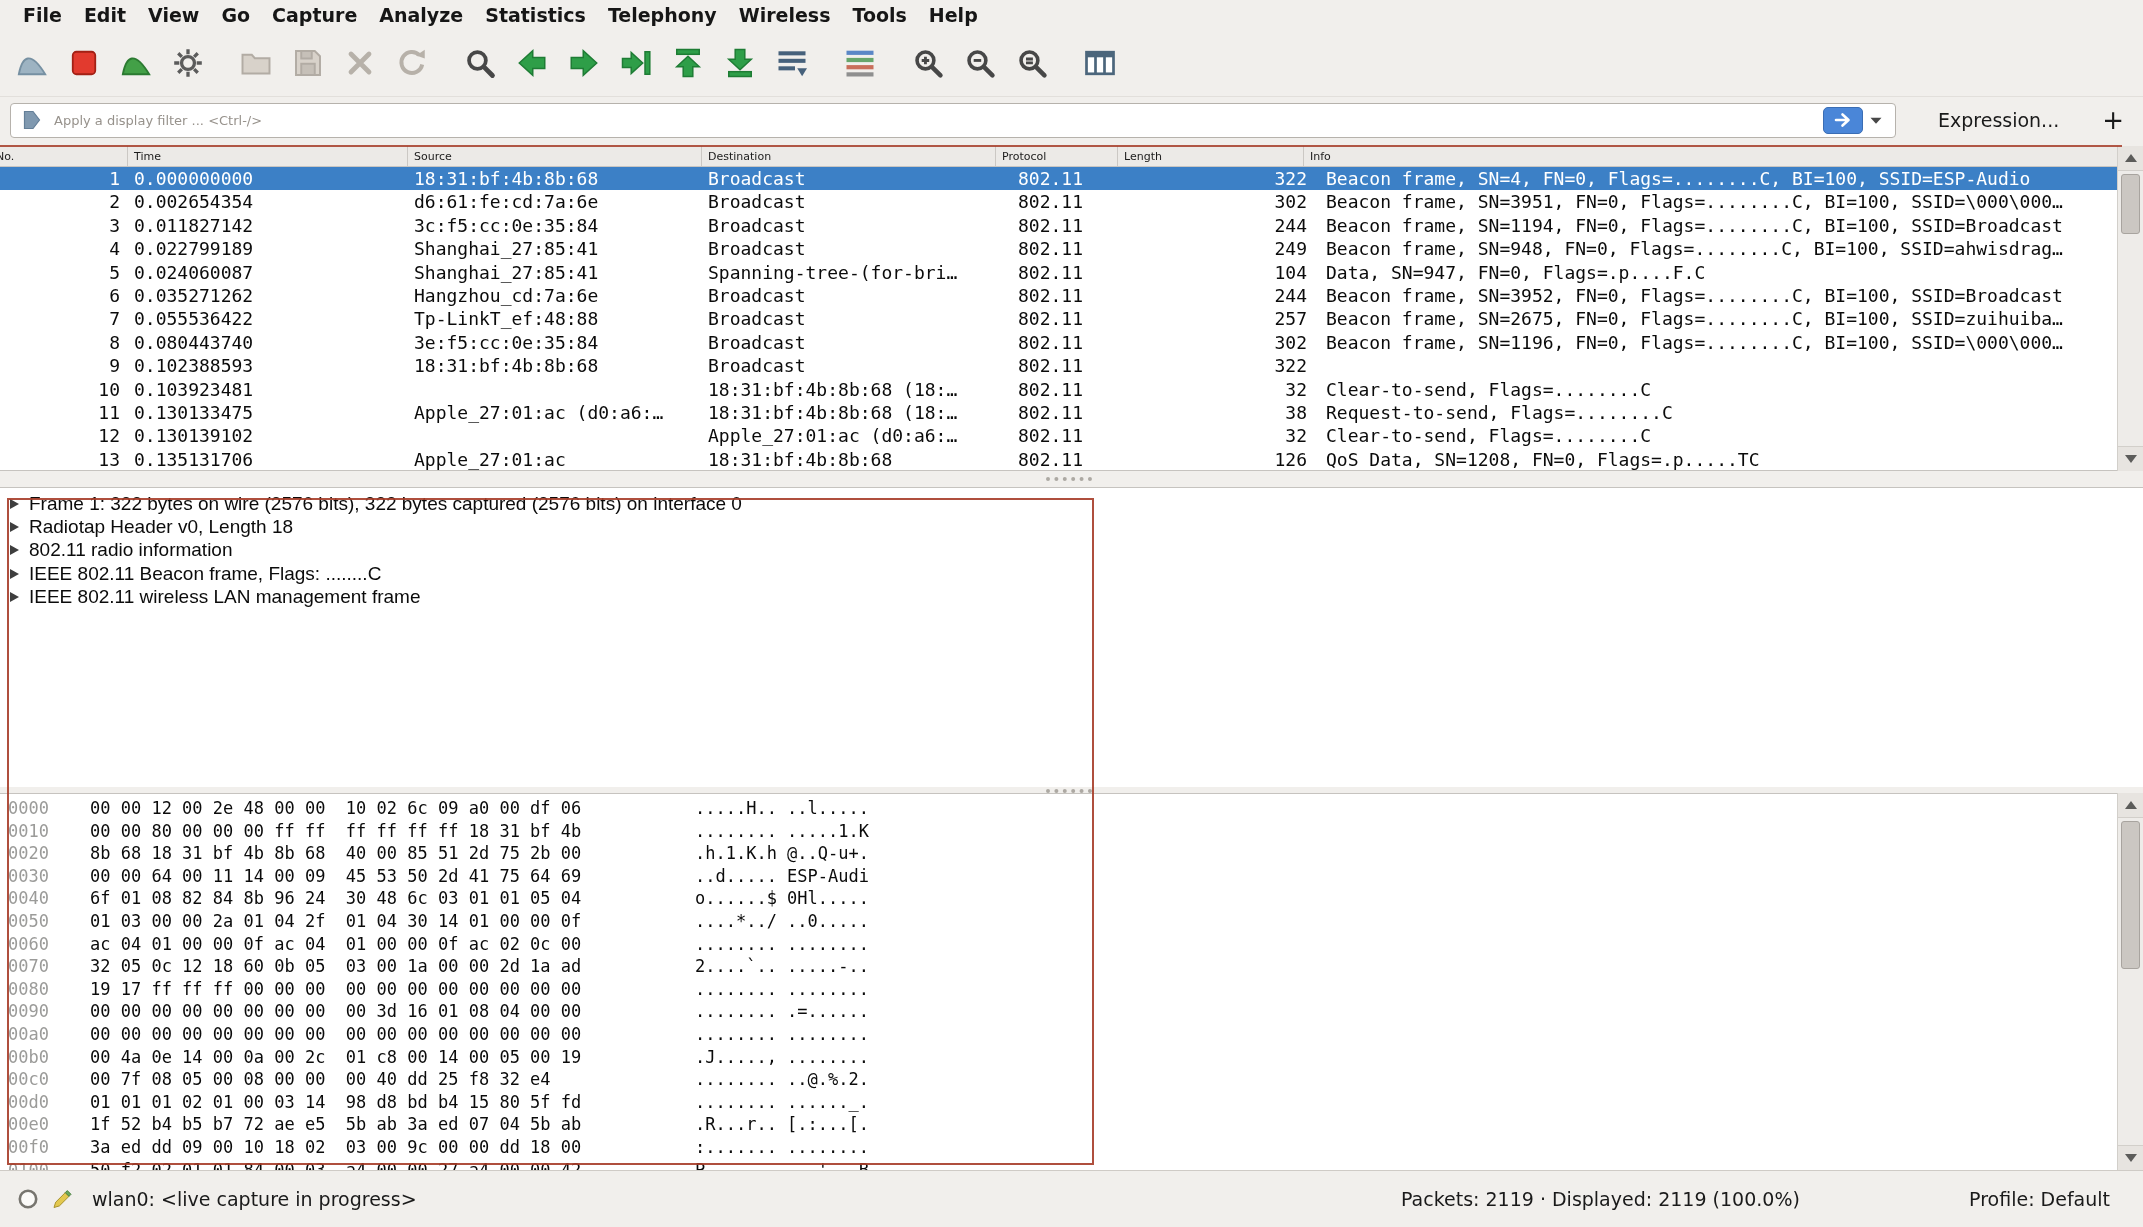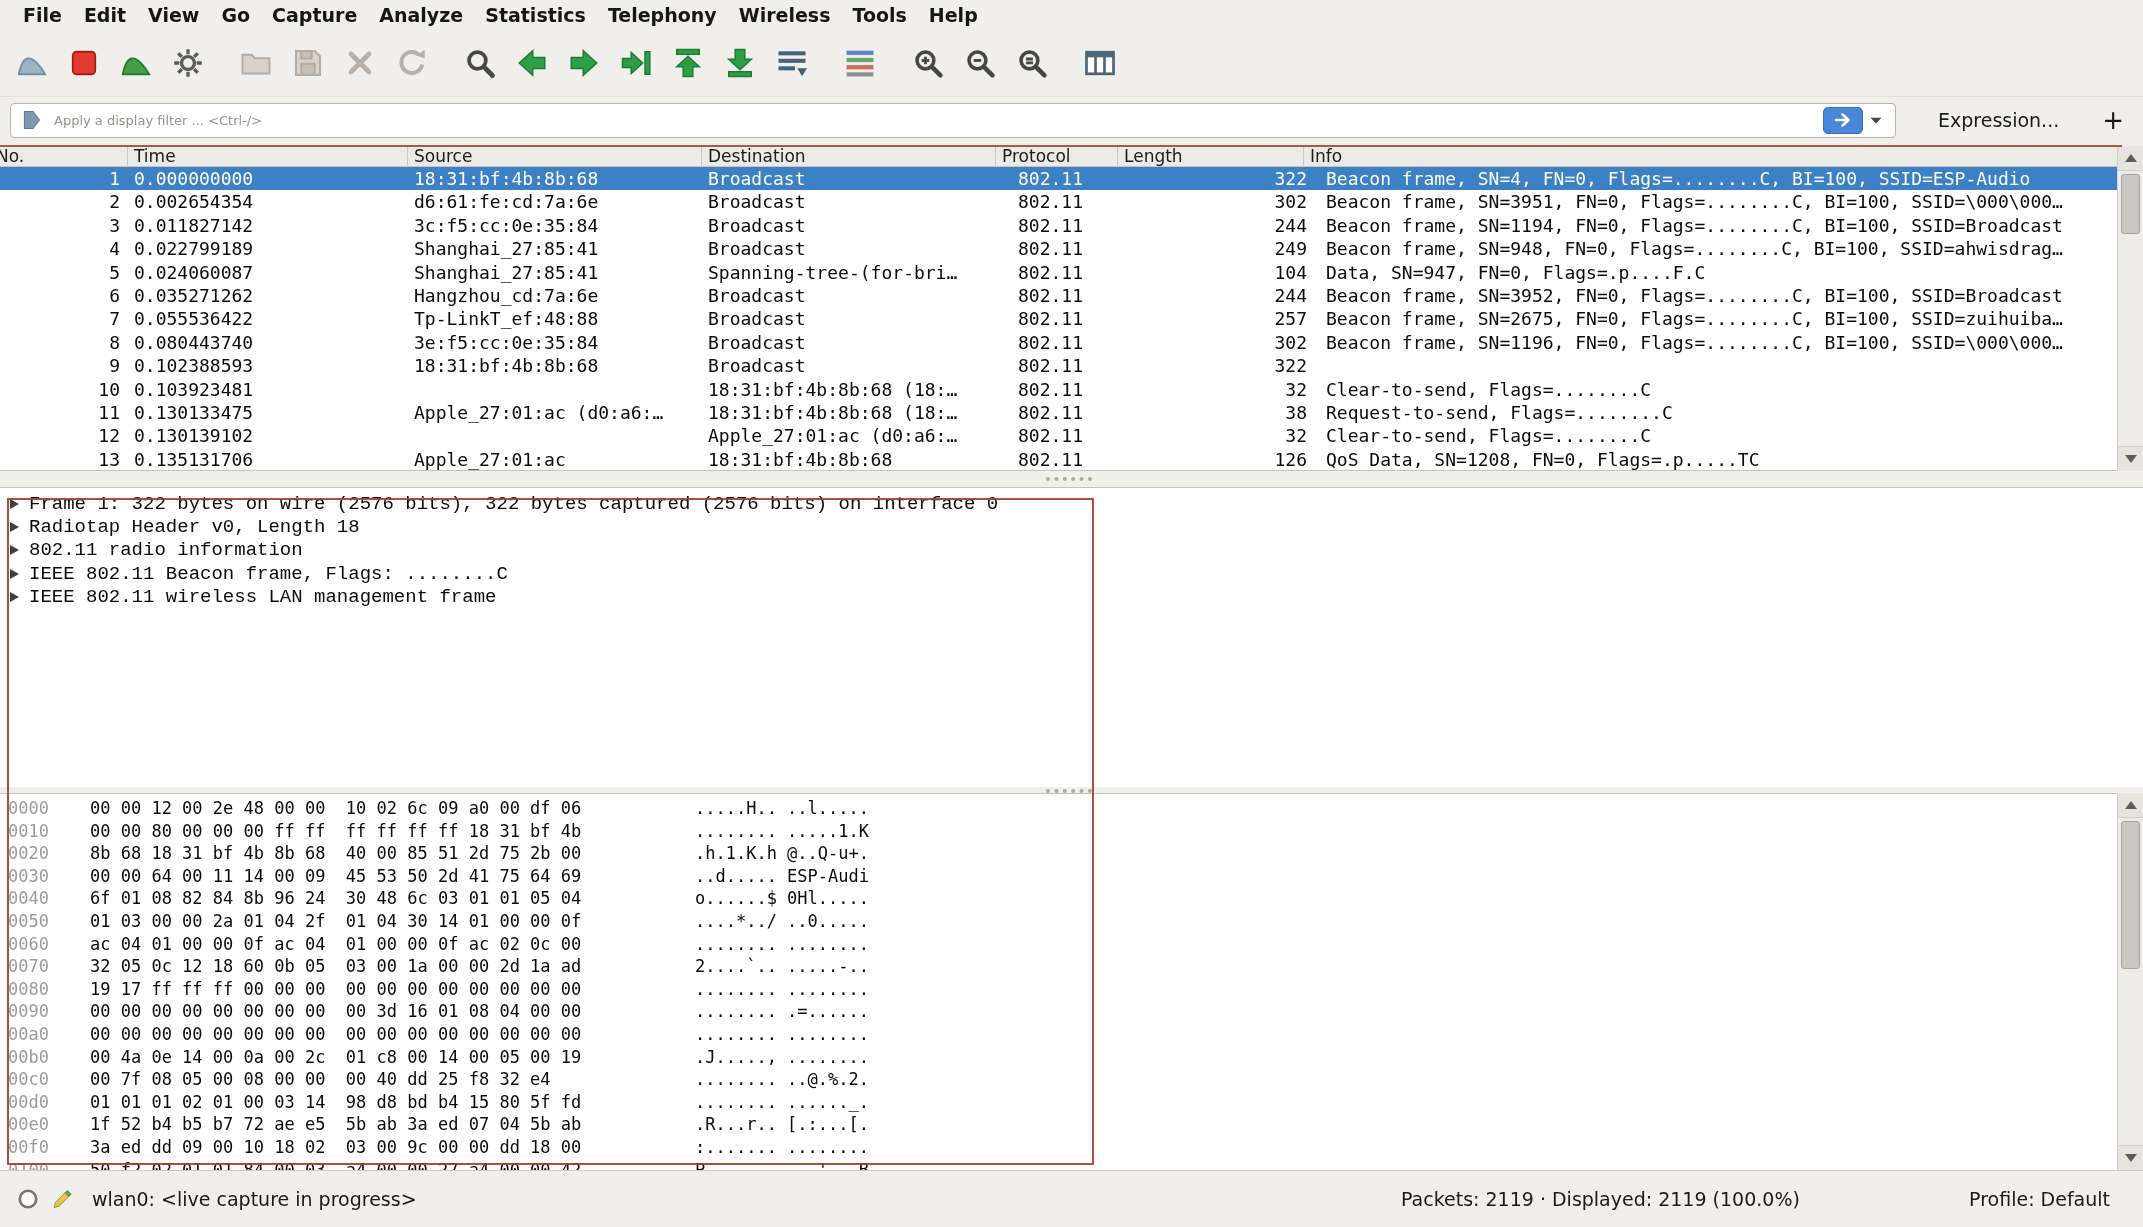--- a/index.html
+++ b/index.html
@@ -22,39 +22,39 @@
   .filter-field{width:1898px;height:35px;background:#fff;border:1px solid #b6b2ac;border-radius:4px;display:flex;align-items:center;padding:0 5px 0 9px;}
   .filter-input{flex:1;border:none;outline:none;background:transparent;font-size:13px;color:#ec4899;margin-left:10px;font-family:inherit;}
   .filter-input::placeholder{color:#97928c;opacity:1;}
   .apply-btn{width:40px;height:27px;background:var(--apply_blue,#4a86d8);border:1px solid #3a6db4;border-radius:5px;display:flex;align-items:center;justify-content:center;flex:none;}
   .chev-btn{width:27px;height:27px;display:flex;align-items:center;justify-content:center;flex:none;}
   .expr{font-size:19px;color:#1a1a1a;margin-left:42px;white-space:nowrap;}
   .addf{font-size:26px;color:#1a1a1a;margin-left:34px;width:40px;text-align:center;}
 
   
   .table{position:absolute;top:146px;left:0;width:2143px;height:325px;background:#fff;border-bottom:1px solid #c6c3bf;overflow:hidden;}
-  .phead{display:flex;height:21px;background:#eceae7;border-bottom:1px solid #c9c6c2;font-size:17px;color:#1c1c1c;}
+  .phead{display:flex;height:21px;background:#eceae7;border-bottom:1px solid #c9c6c2;font-size:11px;color:#1c1c1c;}
   .hcell{border-right:1px solid #cbc8c4;padding-left:6px;display:flex;align-items:center;overflow:hidden;white-space:nowrap;}
   .w-no{width:128px}.w-time{width:280px}.w-src{width:294px}.w-dst{width:294px}.w-proto{width:122px}.w-len{width:186px}.w-info{flex:1;border-right:none}
   .no-clip{margin-left:-10px;}
   .prows{height:304px;overflow:hidden;font-family:"DejaVu Sans Mono","Liberation Mono",monospace;font-size:18px;}
   .prow{display:flex;height:23.4px;line-height:23.4px;color:#0b0b0b;white-space:pre;}
   .prow.selected{background:var(--selection,#3c80c6);color:#fff;}
   .pcell{overflow:hidden;white-space:pre;}
   .c-no{width:128px;text-align:right;padding-right:8px;flex:none;}
   .c-time{width:280px;padding-left:6px;flex:none;}
   .c-src{width:294px;padding-left:6px;flex:none;}
   .c-dst{width:294px;padding-left:6px;flex:none;}
   .c-proto{width:122px;padding-left:6px;flex:none;margin-left:16px;}
   .c-len{width:186px;text-align:right;padding-right:13px;flex:none;}
   .c-info{flex:1;padding-left:6px;}
 
   
   .details{position:absolute;top:487px;left:0;width:2143px;height:300px;background:#fff;border-top:1px solid #c6c3bf;padding-top:4px;
-    font-family:Liberation Mono, monospace;font-size:19px;color:#0b0b0b;overflow:hidden;}
+    font-family:Liberation Sans, sans-serif;font-size:19px;color:#0b0b0b;overflow:hidden;}
   .drow{display:flex;align-items:center;height:23.3px;padding-left:10px;white-space:pre;}
   .tri{width:0;height:0;border-left:9px solid #3e3e3e;border-top:5.5px solid transparent;border-bottom:5.5px solid transparent;margin-right:10px;flex:none;}
 
   
   .hexpane{position:absolute;top:793px;left:0;width:2143px;height:385px;background:#fff;border-top:1px solid #c6c3bf;padding-top:3px;
     font-family:"DejaVu Sans Mono","Liberation Mono",monospace;font-size:17px;overflow:hidden;}
   .hrow{display:flex;height:22.6px;line-height:22.6px;white-space:pre;color:#0b0b0b;}
   .h-off{width:62px;padding-left:8px;color:#9b9b99;flex:none;}
   .h-hex{width:520px;margin-left:28px;flex:none;overflow:hidden;}
   .h-ascii{margin-left:85px;}

